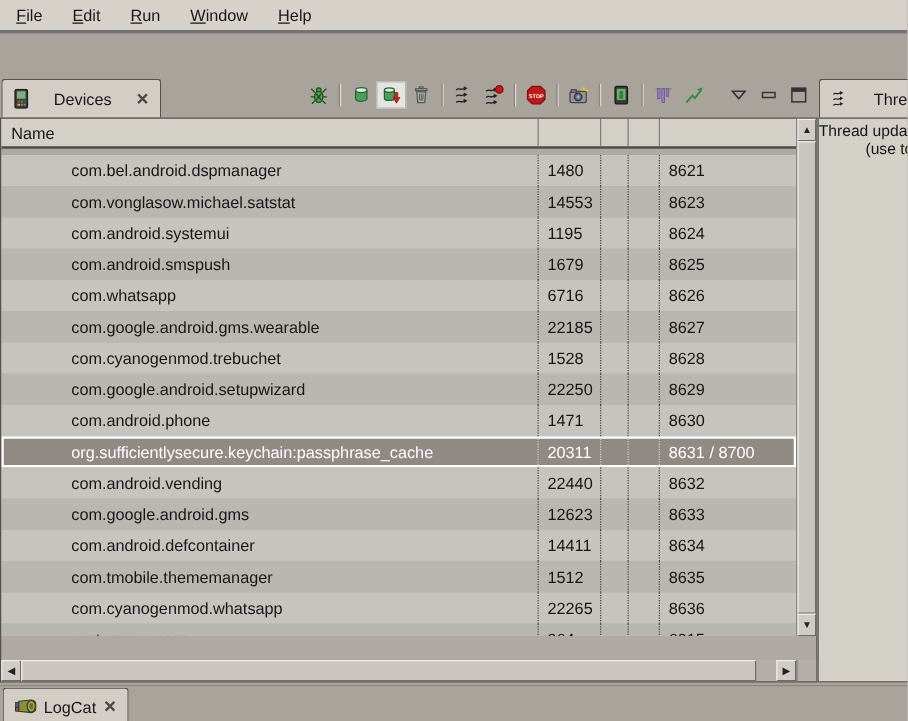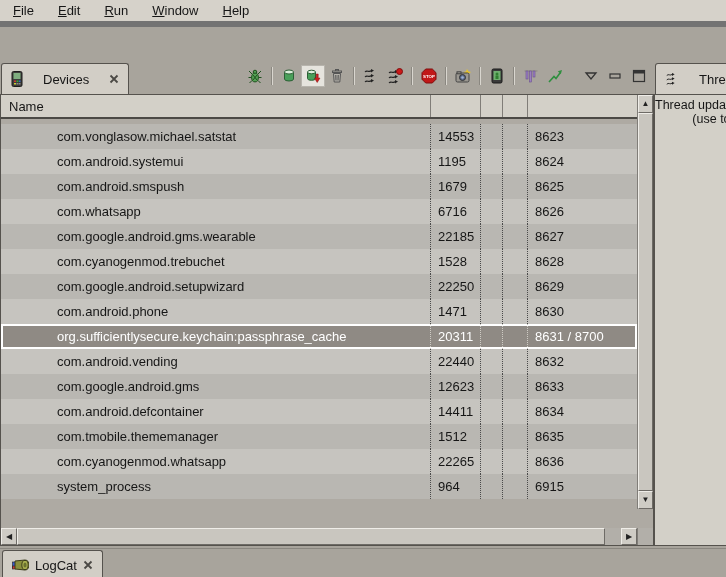--- a/index.html
+++ b/index.html
@@ -5,21 +5,21 @@
   :root{
     --win:#a8a49c; --menubg:#d6d2ca; --tab:#d2cec6; --hdr:#d3d0c8;
     --rowA:#c6c4bf; --rowB:#b9b7b2; --sel:#8f8a84; --track:#b2afa9;
     --btn:#cfccc5; --bdark:#55524d; --panel:#d3d0c8; --txt:#161616;
   }
   *{box-sizing:border-box; margin:0; padding:0;}
   body{width:726px; height:577px; font-family:"Liberation Sans",sans-serif; color:var(--txt);}
   .window{position:relative; width:726px; height:577px; background:var(--win); overflow:hidden; font-size:13px;}
 
   
-  .menubar{height:27px; background:var(--menubg); border-bottom:6px solid #737373; display:flex; align-items:center; padding-left:6px; gap:10px;}
+  .menubar{height:27px; background:var(--menubg); border-bottom:3px solid #737373; display:flex; align-items:center; padding-left:6px; gap:10px;}
   .menu-item{padding:2px 7px; cursor:default;}
   .toolbar-strip{height:31px; background:var(--win);}
 
   
   .main{display:flex; height:490px;}
   .devices-panel{width:654px; display:flex; flex-direction:column;}
   .sash{width:12px;}
   .threads-panel{width:240px; flex:none; display:flex; flex-direction:column;}
 
   
@@ -247,20 +247,27 @@
         <div class="body-upper">
           <div class="table-zone">
             <div class="thead">
               <div class="hcell">Name</div>
               <div class="hcell"></div>
               <div class="hcell"></div>
               <div class="hcell"></div>
               <div class="hcell"></div>
             </div>
             <div class="rows">
+                <div class="trow">
+    <div class="cell c-name">com.bel.android.dspmanager</div>
+    <div class="cell c-pid">1480</div>
+    <div class="cell c-3"></div>
+    <div class="cell c-4"></div>
+    <div class="cell c-port">8621</div>
+  </div>
                 <div class="trow alt">
     <div class="cell c-name">com.vonglasow.michael.satstat</div>
     <div class="cell c-pid">14553</div>
     <div class="cell c-3"></div>
     <div class="cell c-4"></div>
     <div class="cell c-port">8623</div>
   </div>
                 <div class="trow">
     <div class="cell c-name">com.android.systemui</div>
     <div class="cell c-pid">1195</div>

